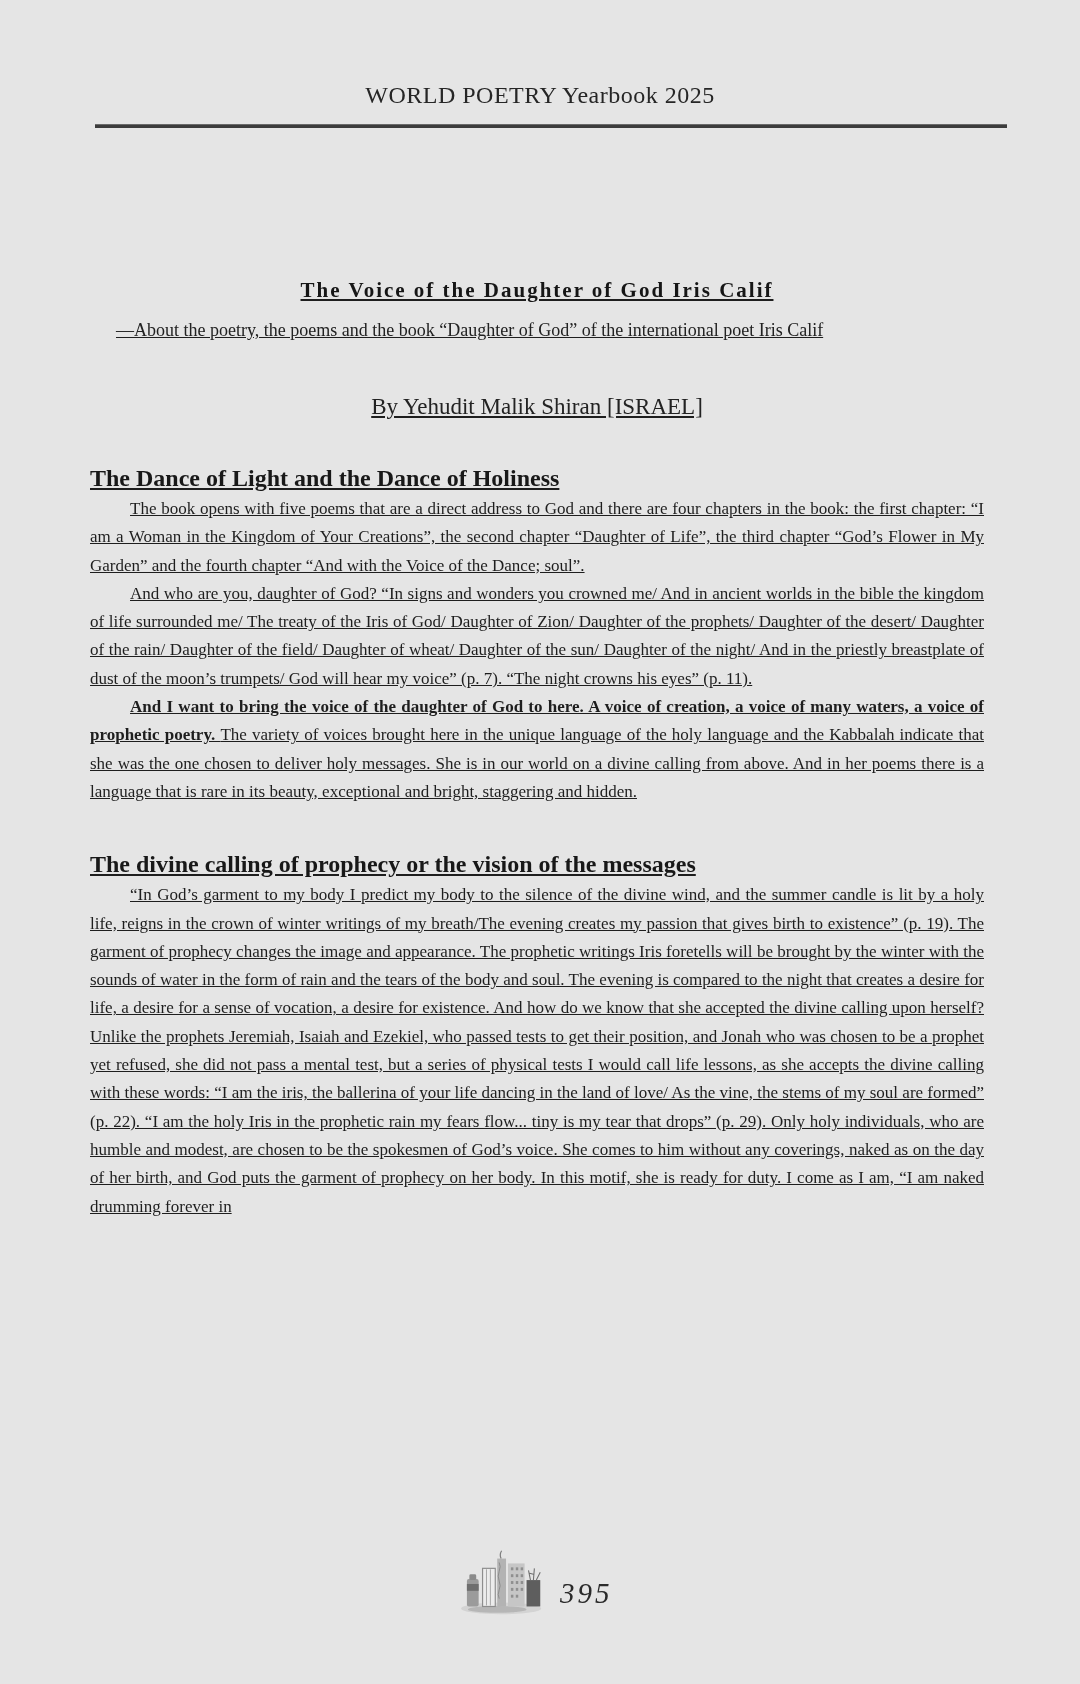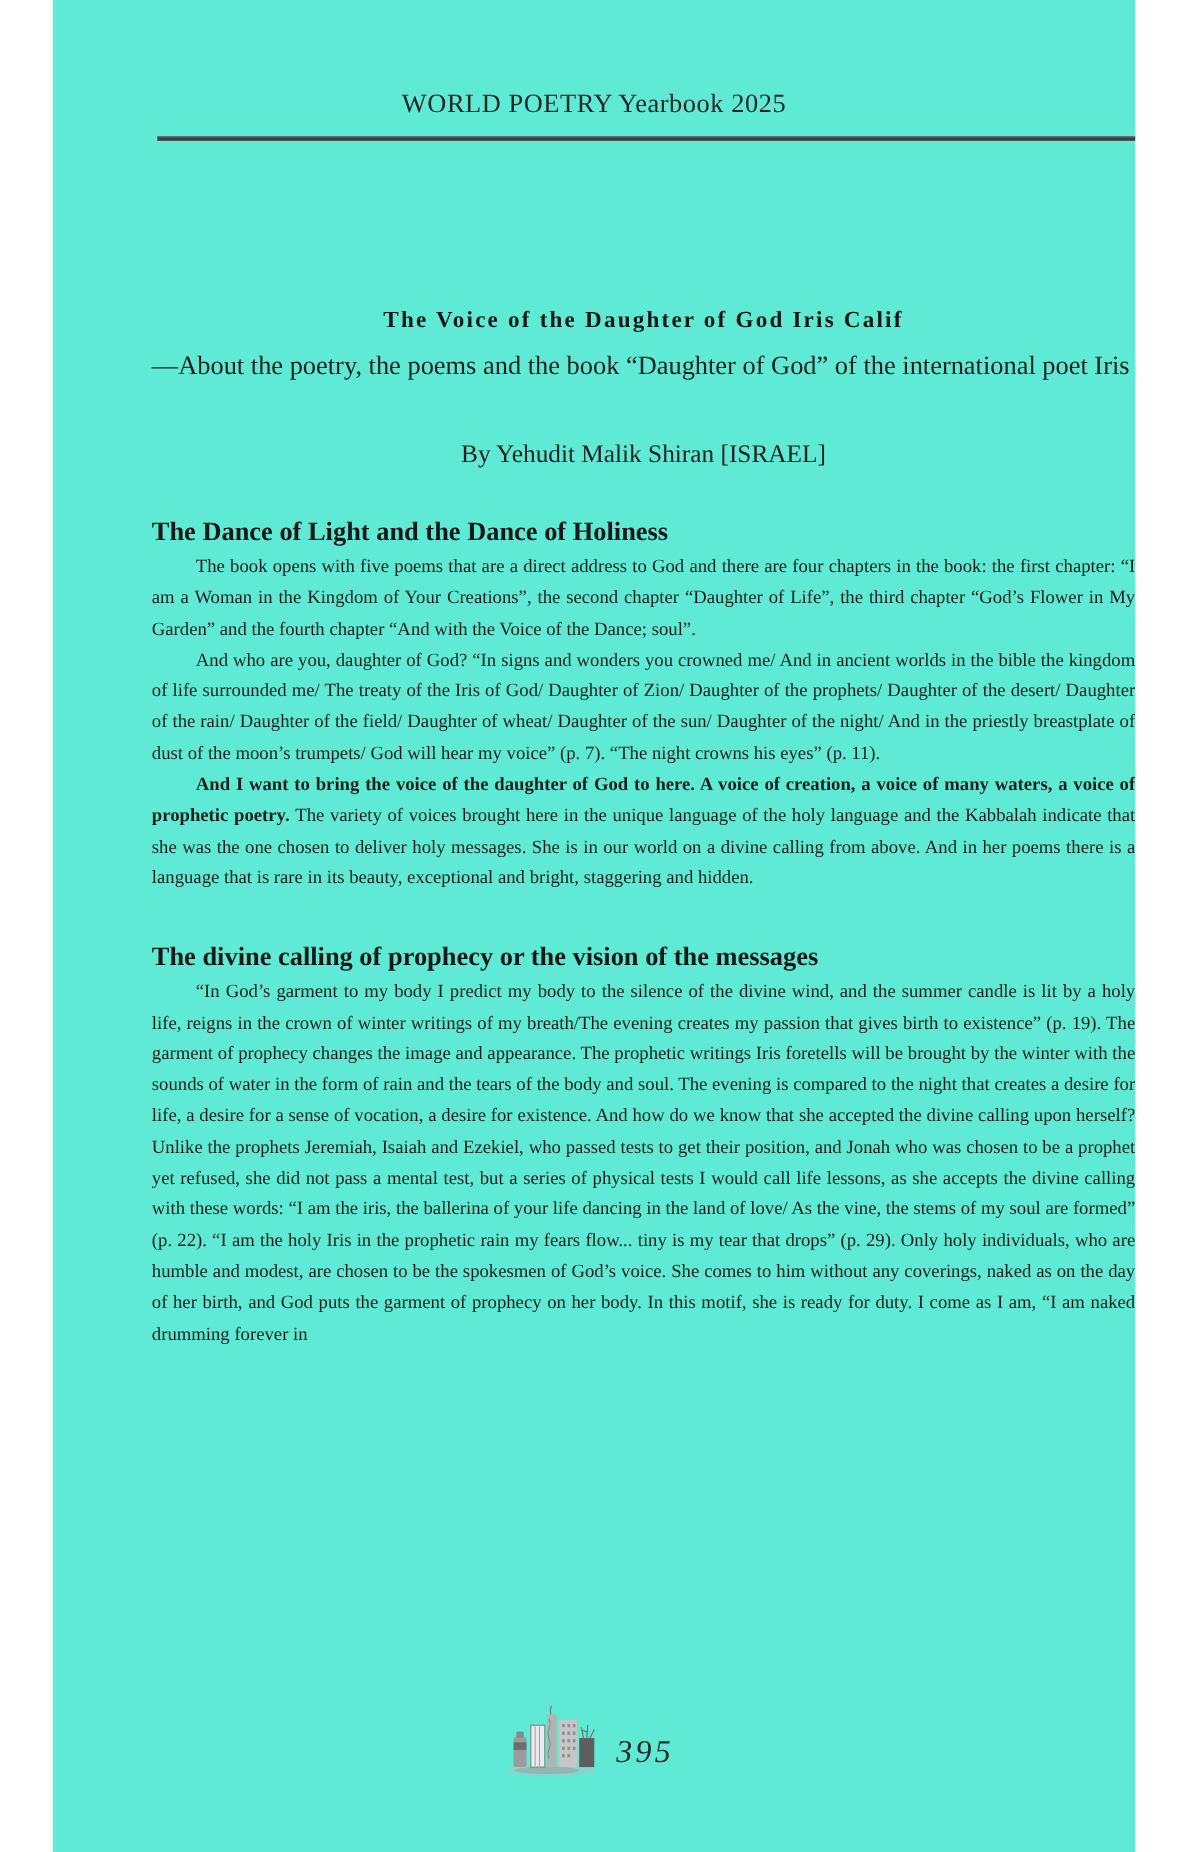--- a/index.html
+++ b/index.html
@@ -1,24 +1,24 @@
 <!DOCTYPE html>
 <html><head>
 <meta charset="utf-8">
 <style>
   * { margin: 0; padding: 0; box-sizing: border-box; }
   html, body { background: #ffffff; }
   body { font-family: "Liberation Serif", serif; }
 
   .page {
     position: relative;
-    width: 984px;
+    width: 1080px;
     height: 1684px;
     margin: 0 auto;
-    background: #5eead4;
+    background: #e5e5e5;
     color: #1e1e1e;
     overflow: hidden;
   }
 
   
   .header-title {
     position: absolute;
     top: 82px;
     left: 0;
     width: 100%;
@@ -36,33 +36,35 @@
     background: #3c3c3c;
     border-top: 1px solid #6a6a6a;
   }
 
   
   .article {
     position: absolute;
     top: 278px;
     left: 90px;
     width: 894px;
+    text-decoration: underline;
   }
   .article-title {
     text-align: center;
     font-size: 21px;
     font-weight: bold;
     letter-spacing: 2px;
     color: #161616;
   }
   .article-subtitle {
     margin-top: 17px;
-    font-size: 24px;
+    font-size: 18px;
     white-space: nowrap;
     color: #222222;
+    margin-left: 26px;
   }
   .article-byline {
     margin-top: 53px;
     text-align: center;
     font-size: 23px;
     color: #222222;
   }
   .section-heading {
     margin-top: 44px;
     margin-bottom: 3px;

